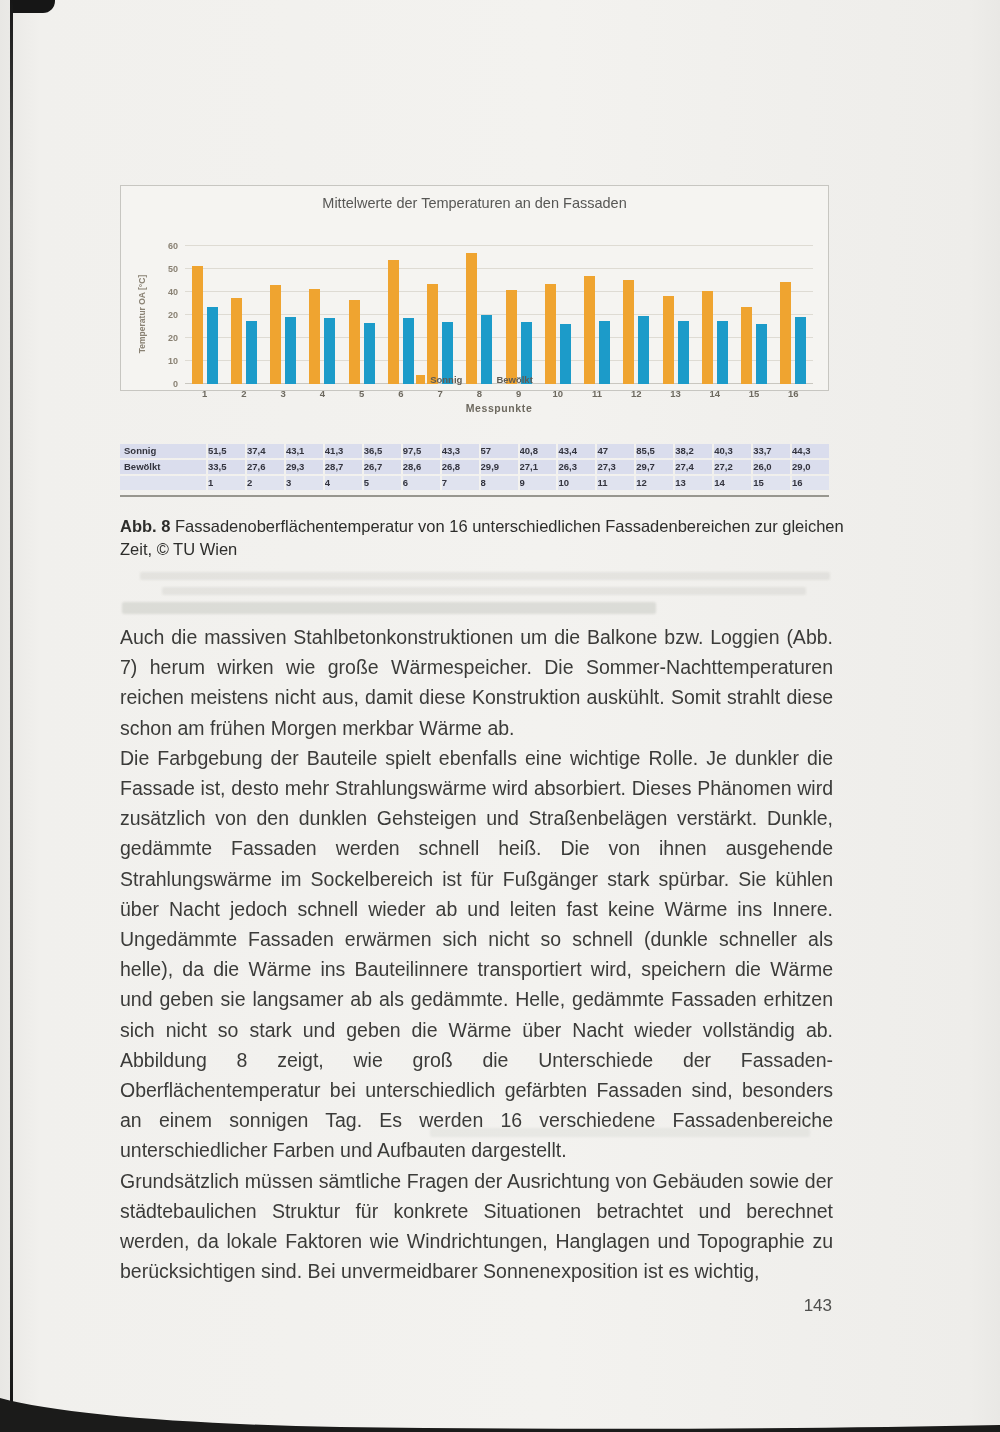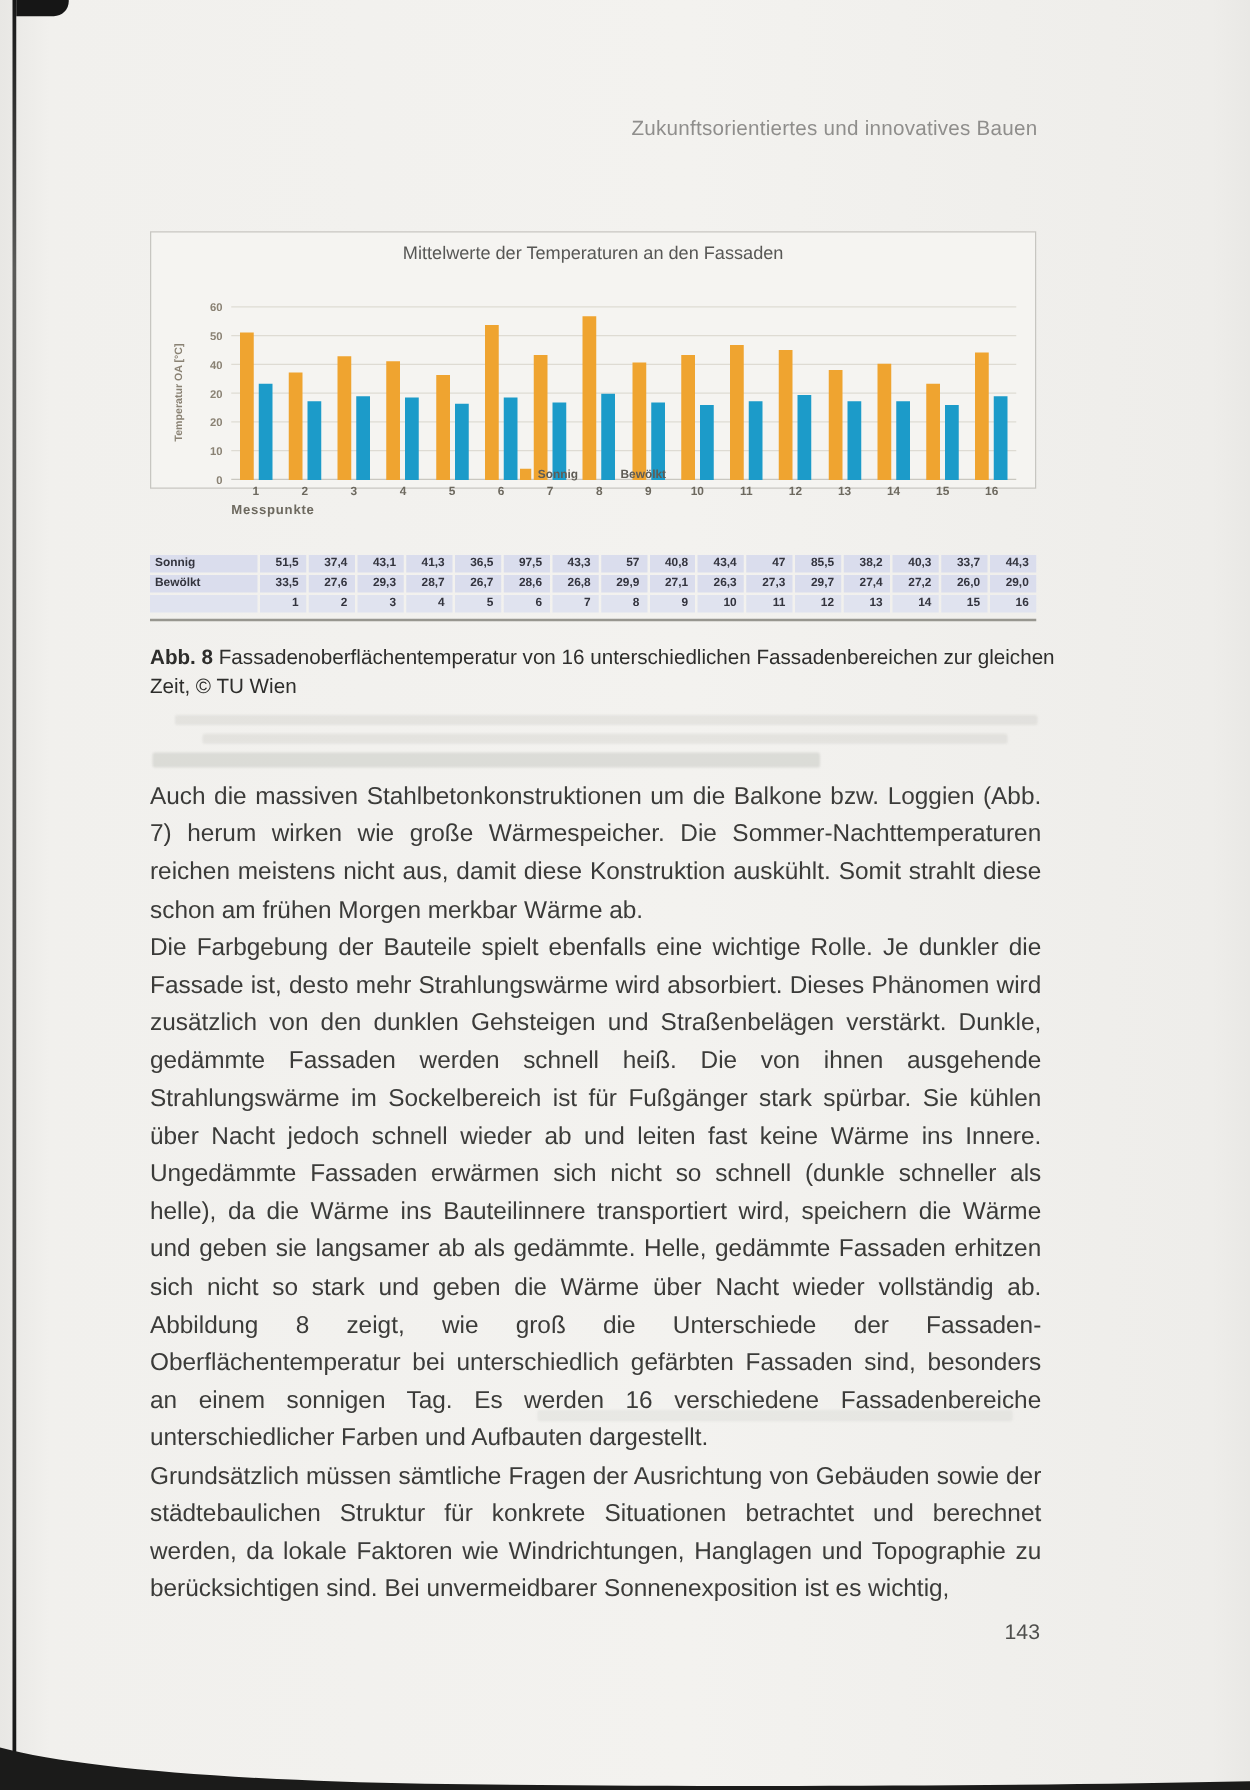--- a/index.html
+++ b/index.html
@@ -33,33 +33,33 @@
   .plot { position:absolute; left:64px; top:60px; width:628px; height:138px; }
   .gridline { position:absolute; left:0; right:0; height:1px; background:#dedbd3; }
   .gridline.base { background:#c9c7c0; }
   .ytick { position:absolute; right:calc(100% + 7px); transform:translateY(50%);
     font-size:9px; font-weight:700; color:#8a8274; }
   .bars-row { position:absolute; left:0; right:0; top:0; bottom:0; display:flex; z-index:2; }
   .bar-group { flex:1; display:flex; justify-content:center; align-items:flex-end; gap:4px; }
   .bar { width:11px; }
   .x-labels { position:absolute; left:64px; top:202px; width:628px; display:flex; }
   .x-labels span { flex:1; text-align:center; font-size:9.5px; font-weight:700; color:#6d695f; }
-  .x-axis-title { position:absolute; left:64px; width:628px; top:216px; 
+  .x-axis-title { position:absolute; left:64px; width:628px; top:216px; text-align:center;
     font-size:10.5px; font-weight:700; color:#6d695f; letter-spacing:0.6px; }
   .legend { position:absolute; left:0; right:0; bottom:5px; display:flex;
     justify-content:center; gap:20px; z-index:2; }
   .legend-item { display:flex; align-items:center; gap:5px; font-size:9.5px;
     font-weight:700; color:#5f5c55; }
   .legend-swatch { width:9px; height:9px; }
 
   
   .data-table { position:absolute; left:120px; top:444px; width:709px;
     display:grid; grid-template-columns:86px repeat(16,1fr); gap:2px; }
   .data-table .cell { background:#dadded; height:14px; line-height:14px;
-    font-size:9.5px; font-weight:700; color:#33343e; text-align:right; padding-right:6px;
+    font-size:9.5px; font-weight:700; color:#33343e; padding-right:6px;
     box-sizing:border-box; overflow:hidden; }
   .data-table .cell.rowlabel { text-align:left; padding-left:4px; padding-right:0; }
   .data-table .cell.idx { background:#e0e3ef; }
   .table-rule { position:absolute; left:120px; top:495px; width:709px; height:2px; background:#97968f; }
 
   
   .caption { position:absolute; left:120px; top:515px; width:724px; font-size:16.5px;
     line-height:22.5px; color:#2d2d2b; }
   .caption strong { font-weight:700; }
 
@@ -72,21 +72,20 @@
   .page-number { position:absolute; top:1296px; right:168px; font-size:17px; color:#4f4f4d; }
 </style>
 </head>
 <body>
 
 <div class="page">
 
   <div class="spine-line"></div>
   <div class="corner-mark"></div>
 
-  <div class="running-header">Zukunftsorientiertes und innovatives Bauen</div>
 
   <figure style="margin:0">
     <div class="chart-box">
       <div class="chart-title">
         <div>Mittelwerte der Temperaturen an den Fassaden</div>
       </div>
       <div class="y-axis-label">
         <span>Temperatur OA [°C]</span>
       </div>
       <div class="plot" id="plot">

